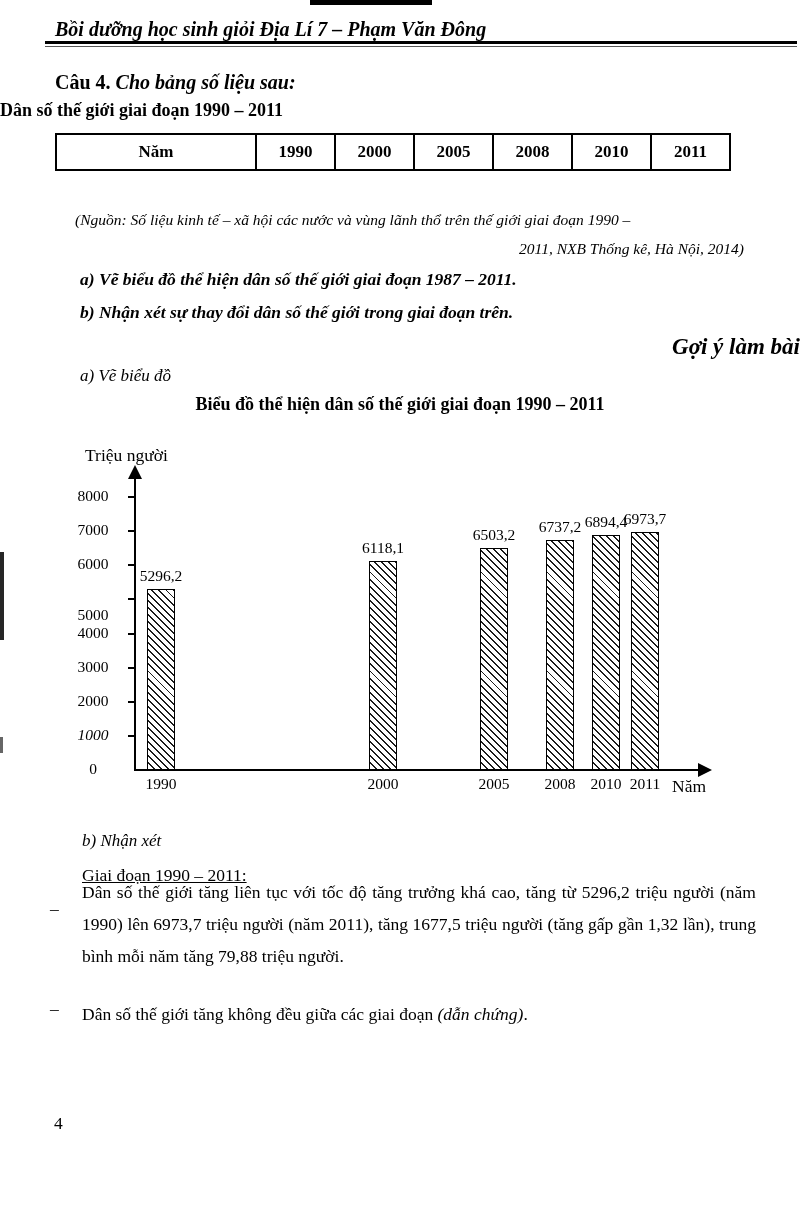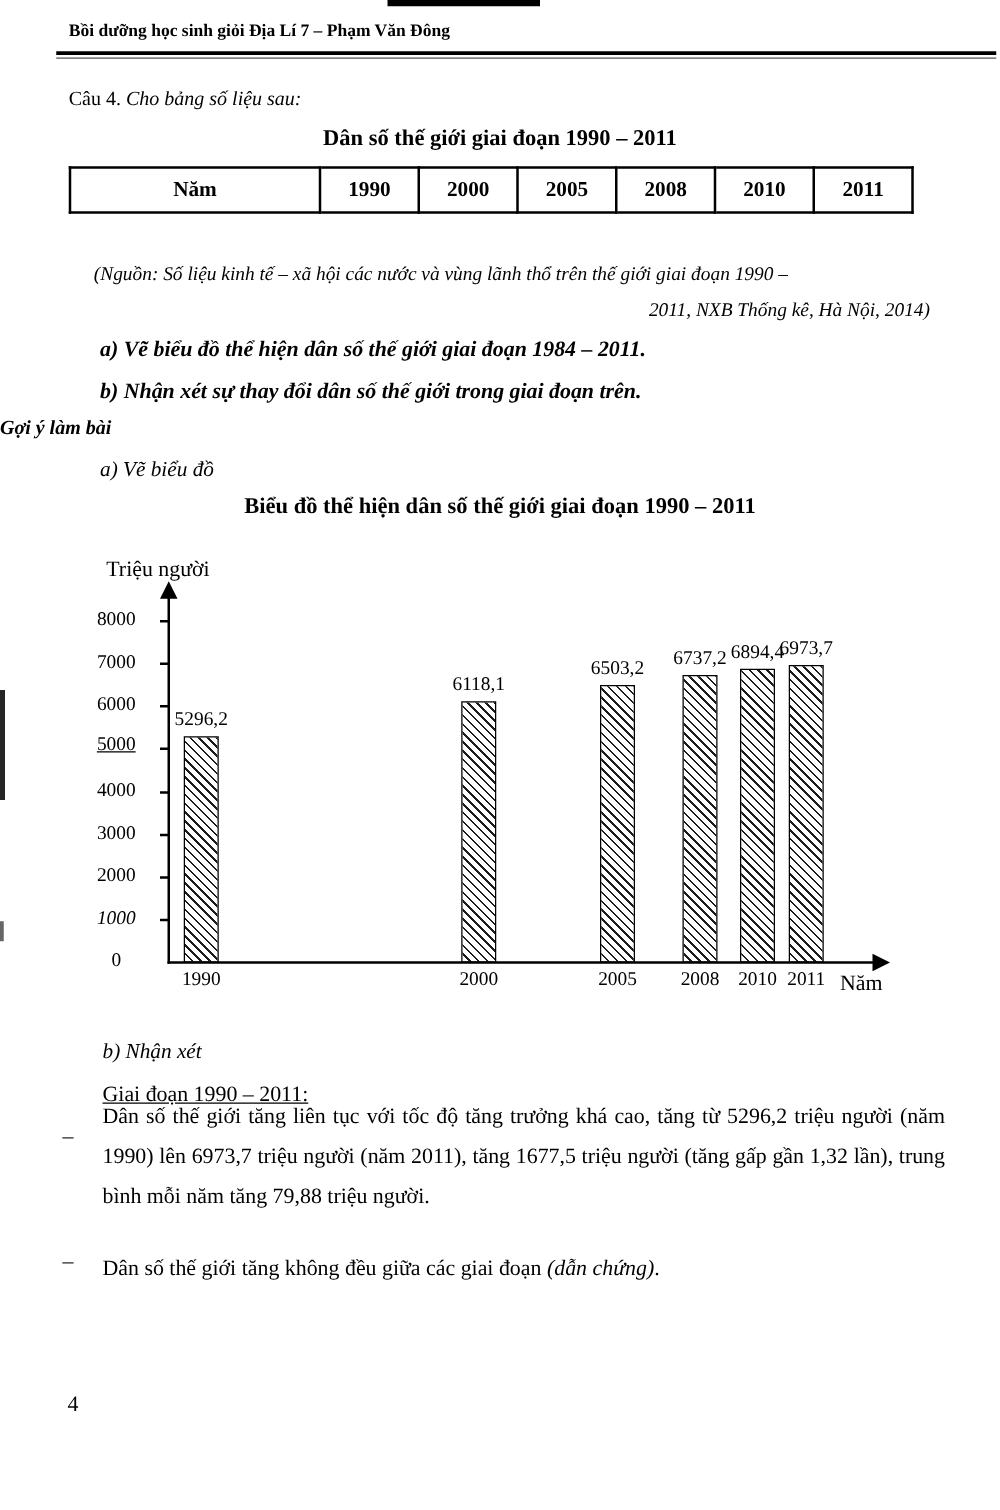--- a/index.html
+++ b/index.html
@@ -4,42 +4,42 @@
 <style>
   html,body{margin:0;padding:0;}
   body{
     width:800px;height:1208px;position:relative;background:#ffffff;
     font-family:"Liberation Serif","DejaVu Serif",serif;color:#000;
     overflow:hidden;
   }
   .abs{position:absolute;}
   .artifact{background:#000;}
   
-  .header-text{left:55px;top:18px;font-size:14px;font-weight:bold;}
+  .header-text{left:55px;top:18px;font-size:20px;font-weight:bold;font-style:italic;}
   .header-rule{left:45px;top:41px;width:752px;height:3px;background:#000;}
   .header-rule2{left:45px;top:46px;width:752px;height:1px;background:#555;}
   
-  .cau4{left:55px;top:71px;font-size:16px;font-weight:normal;text-align:center;}
+  .cau4{left:55px;top:71px;font-size:20px;font-weight:bold;text-align:center;}
   .cau4 .it{font-style:italic;}
-  .table-title{left:0;top:100px;width:800px;text-align:center;font-size:18px;font-weight:bold;}
+  .table-title{left:0;top:100px;width:800px;text-align:left;font-size:18px;font-weight:bold;}
   table.data{
     position:absolute;left:55px;top:133px;border-collapse:collapse;table-layout:fixed;
     font-size:17px;
   }
   table.data td{border:2px solid #000;text-align:center;padding:0;}
   table.data .hrow td{height:34px;font-weight:bold;}
   table.data .vrow td{height:38px;}
   table.data td.c0{width:198px;}
   table.data td.cy{width:77px;}
   table.data .vrow td.c0{text-align:left;padding-left:9px;}
   .src1{left:75px;top:211px;font-size:15.5px;font-style:italic;}
   .src2{right:56px;top:240px;font-size:15.5px;font-style:italic;text-align:right;margin-left:35px;}
   .task-a{left:80px;top:269px;font-size:17.5px;font-weight:bold;font-style:italic;}
   .task-b{left:80px;top:302px;font-size:17.5px;font-weight:bold;font-style:italic;}
-  .goiy{left:0;top:334px;width:800px;text-align:left;font-size:16px;font-weight:bold;font-style:italic;}
+  .goiy{left:0;top:334px;width:800px;text-align:right;font-size:23px;font-weight:bold;font-style:italic;}
   .part-a{left:80px;top:366px;font-size:17px;font-style:italic;}
   .chart-title{left:0;top:394px;width:800px;text-align:center;font-size:18px;font-weight:bold;}
   
   #chart{left:60px;top:443px;width:710px;height:360px;}
   .ylabel{left:25px;top:2px;font-size:17.5px;}
   .yaxis{left:74px;top:32px;width:2px;height:296px;background:#000;}
   .yarrow{left:68px;top:22px;width:0;height:0;border-left:7px solid transparent;border-right:7px solid transparent;border-bottom:14px solid #000;}
   .xaxis{left:74px;top:326px;width:566px;height:2px;background:#000;}
   .xarrow{left:638px;top:320px;width:0;height:0;border-top:7px solid transparent;border-bottom:7px solid transparent;border-left:14px solid #000;}
   .ytick-label{position:absolute;left:0;width:66px;text-align:center;font-size:15.5px;}
@@ -86,21 +86,21 @@
     <td class="cy">2008</td>
     <td class="cy">2010</td>
     <td class="cy">2011</td>
   </tr>
 </tbody>
   </table>
 
 <div class="abs src1">(Nguồn: Số liệu kinh tế – xã hội các nước và vùng lãnh thổ trên thế giới giai đoạn 1990 –</div>
 <div class="abs src2">2011, NXB Thống kê, Hà Nội, 2014)</div>
 
-<div class="abs task-a">a) Vẽ biểu đồ thể hiện dân số thế giới giai đoạn 1984 – 2011.</div>
+<div class="abs task-a">a) Vẽ biểu đồ thể hiện dân số thế giới giai đoạn 1987 – 2011.</div>
 <div class="abs task-b">b) Nhận xét sự thay đổi dân số thế giới trong giai đoạn trên.</div>
 
 <div class="abs goiy">Gợi ý làm bài</div>
 <div class="abs part-a">a) Vẽ biểu đồ</div>
 <div class="abs chart-title">Biểu đồ thể hiện dân số thế giới giai đoạn 1990 – 2011</div>
 
 <div id="chart" class="abs">
   <div class="abs ylabel">Triệu người</div>
   <div class="abs yarrow"></div>
   <div class="abs yaxis"></div>
@@ -109,21 +109,21 @@
   <div class="abs xlabel">Năm</div>
 <div class="ytick-label" style="top: 317px;">0</div>
     <div class="ytick-label" style="top: 282.875px; font-style: italic;">1000</div>
     <div class="ytick-mark" style="top: 291.875px;"></div>
     <div class="ytick-label" style="top: 248.75px;">2000</div>
     <div class="ytick-mark" style="top: 257.75px;"></div>
     <div class="ytick-label" style="top: 214.625px;">3000</div>
     <div class="ytick-mark" style="top: 223.625px;"></div>
     <div class="ytick-label" style="top: 180.5px;">4000</div>
     <div class="ytick-mark" style="top: 189.5px;"></div>
-    <div class="ytick-label" style="top: 144px; text-decoration: underline;">5000</div>
+    <div class="ytick-label" style="top: 163px;">5000</div>
     <div class="ytick-mark" style="top: 155.375px;"></div>
     <div class="ytick-label" style="top: 112.25px;">6000</div>
     <div class="ytick-mark" style="top: 121.25px;"></div>
     <div class="ytick-label" style="top: 78.125px;">7000</div>
     <div class="ytick-mark" style="top: 87.125px;"></div>
     <div class="ytick-label" style="top: 44px;">8000</div>
     <div class="ytick-mark" style="top: 53px;"></div>
     <div class="bar" style="left: 87px; top: 146.267px; width: 28px; height: 180.733px;"></div>
     <div class="bar-label" style="left: 72px; top: 124.267px;">5296,2</div>
     <div class="year-label" style="left: 71px; top: 332px;">1990</div>

